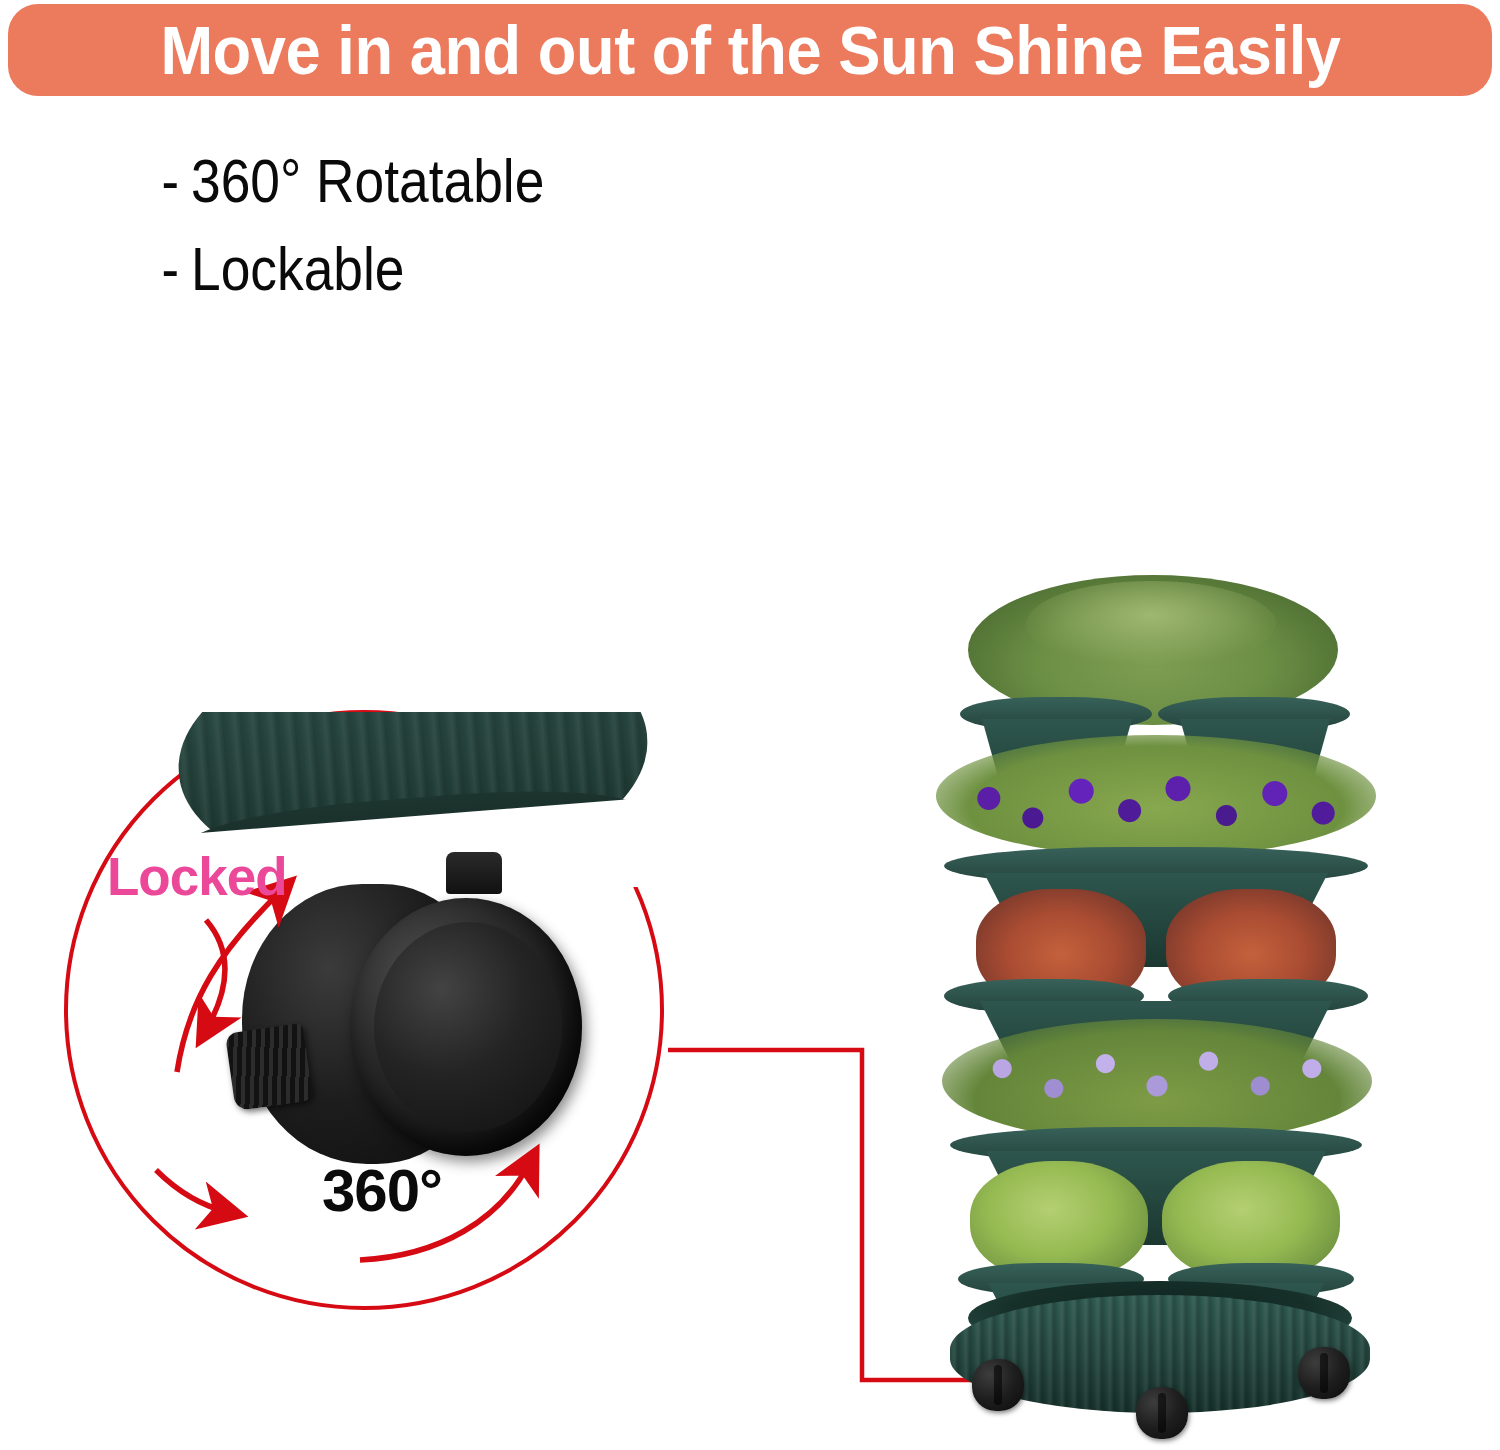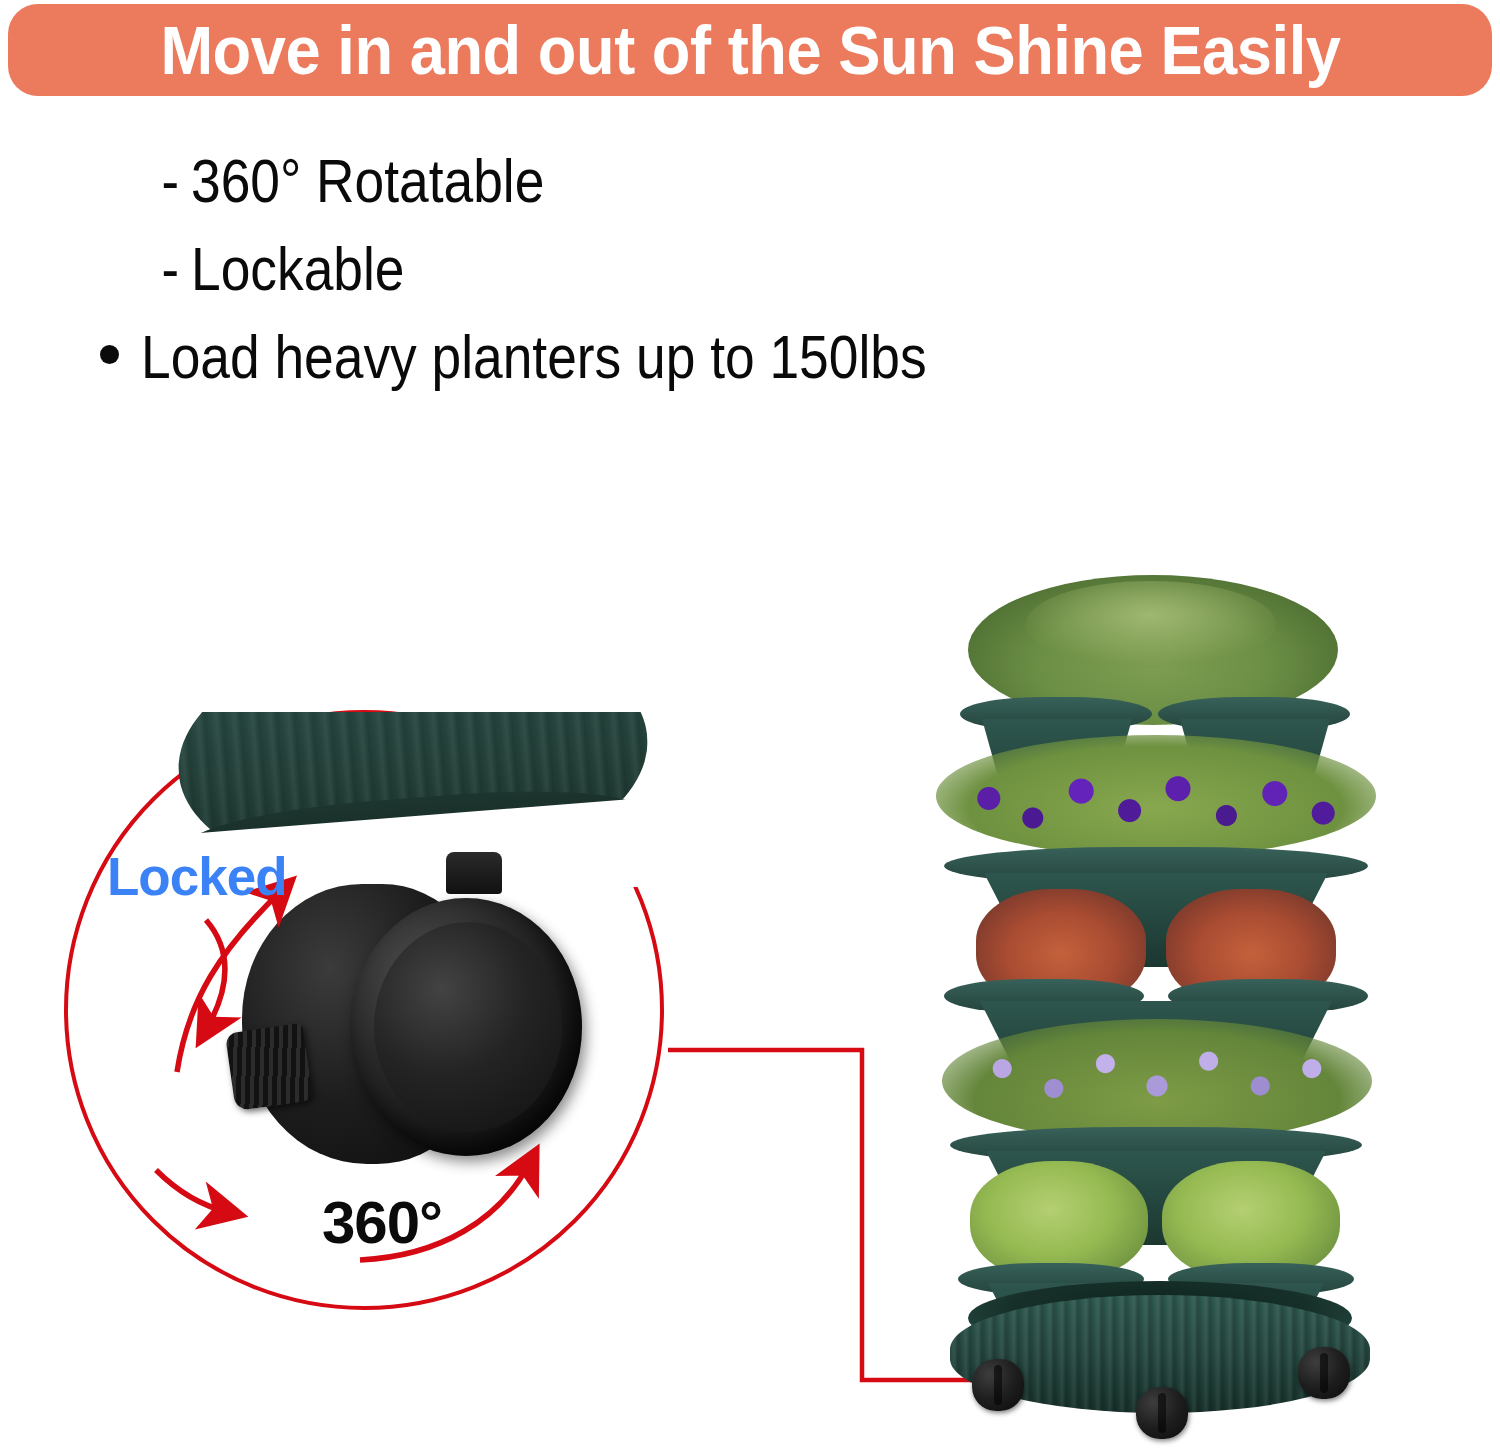--- a/index.html
+++ b/index.html
@@ -203,33 +203,32 @@
   }
 
   
   #label-locked {
     position: absolute;
     left: 47px;
     top: 146px;
     font-family: "Liberation Sans", sans-serif;
     font-weight: bold;
     font-size: 53px;
-    color: #3b82f6;
+    color: #ec4899;
     letter-spacing: -1px;
   }
   #label-360 {
     position: absolute;
     left: 262px;
     top: 456px;
     font-family: "Liberation Sans", sans-serif;
     font-weight: bold;
     font-size: 60px;
     color: #0b0b0b;
     letter-spacing: -1px;
-    margin-top: 32px;
   }
 
   
   #connector-svg {
     position: absolute;
     left: 0;
     top: 0;
     width: 1500px;
     height: 1450px;
     pointer-events: none;
@@ -333,24 +332,20 @@
   <div class="feat-row lvl1">
     <span class="dash-mark">-</span>
     <span class="feat-text">360° Rotatable</span>
   </div>
 
   <div class="feat-row lvl1">
     <span class="dash-mark">-</span>
     <span class="feat-text">Lockable</span>
   </div>
 
-  <div class="feat-row lvl0">
-    <span class="bullet-dot"></span>
-    <span class="feat-text">Load heavy planters up to 150lbs</span>
-  </div>
 
 
 </div>
 
 <div id="caster-detail">
 
   <div id="caster-circle"></div>
 
   <div id="planter-lid">
     <div class="lid-body"></div>

